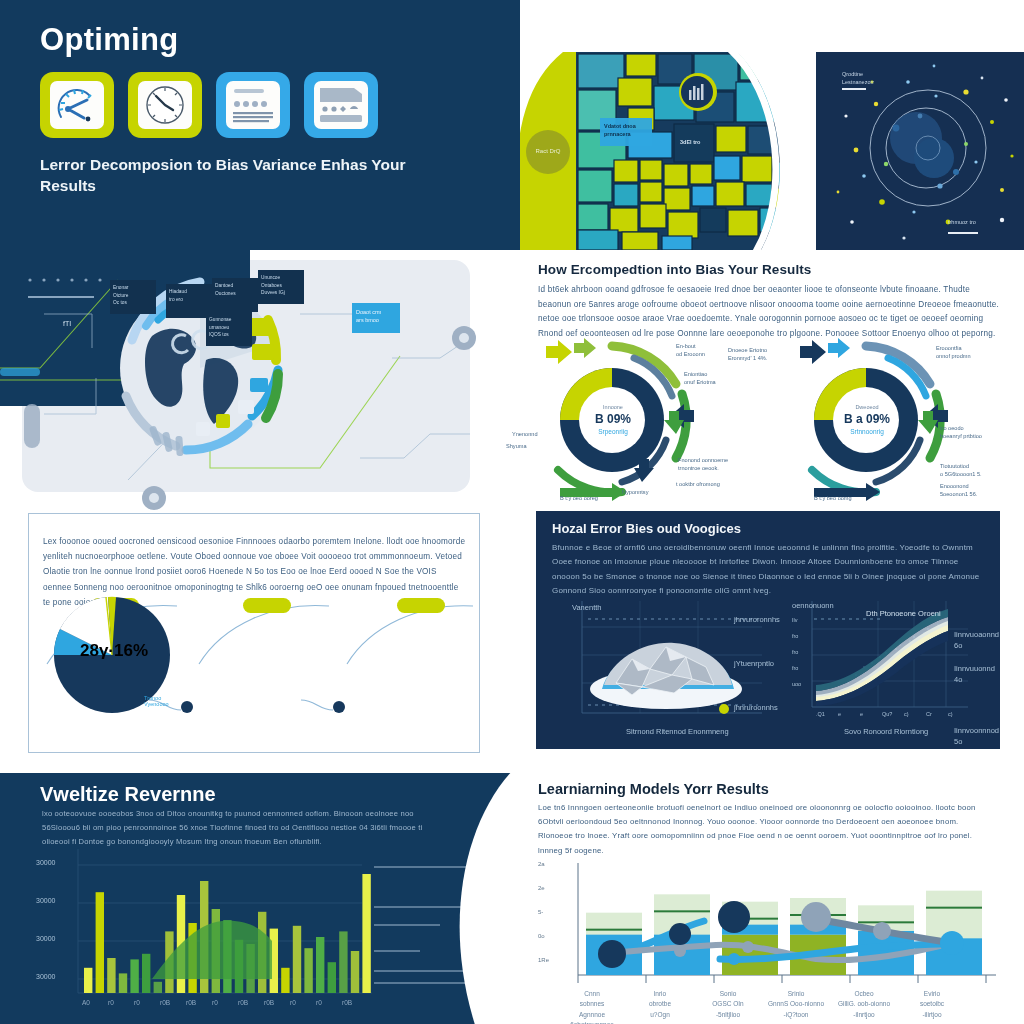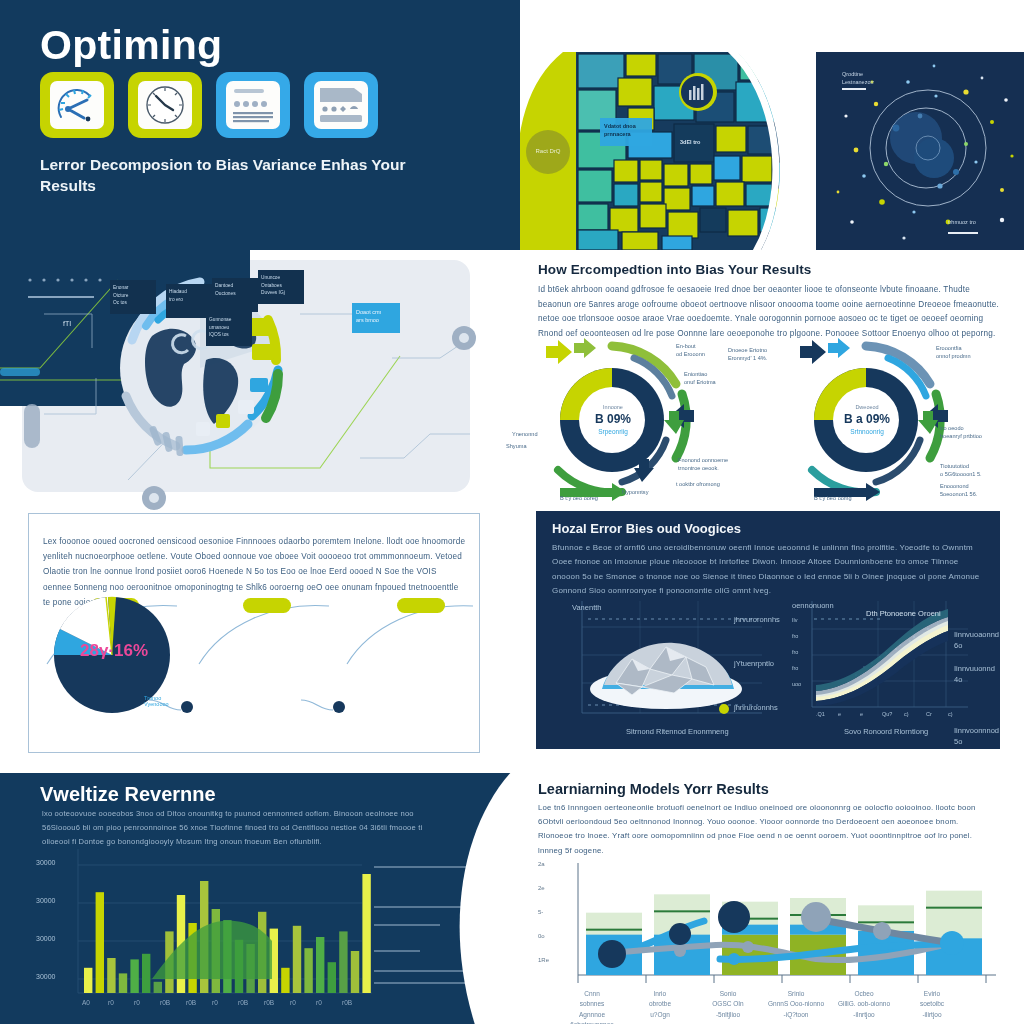--- a/index.html
+++ b/index.html
@@ -14,21 +14,21 @@
   .blur { color: #3b5e80; filter: blur(0.7px); letter-spacing: .2px; }
   .blur.on-dark { color: #9fb8cf; }
 
   
   .header {
     position: absolute; left: 0; top: 0; width: 520px; height: 250px;
     background: #123A5E; z-index: 6;
   }
   .header-title {
     position: absolute; left: 40px; top: 22px;
-    font-size: 41px; font-weight: 700; color: #ffffff; letter-spacing: .3px;
+    font-size: 31px; font-weight: 700; color: #ffffff; letter-spacing: .3px;
   }
   .icon-row { position: absolute; left: 40px; top: 72px; display: flex; gap: 14px; }
   .icon-tile {
     width: 74px; height: 66px; border-radius: 13px;
     display: flex; align-items: center; justify-content: center;
   }
   .tile-lime { background: #C6D401; }
   .tile-blue { background: #35A9E8; }
   .tile-inner {
     width: 54px; height: 48px; background: #fdfdfb; border-radius: 7px;
@@ -615,21 +615,21 @@
     <div class="pie-item" style="left:42px;">
       <svg width="146" height="148" viewBox="0 0 146 148">
         <g transform="translate(70,66)">
           <circle r="58" fill="#16385C"></circle>
           <path d="M 0,0 L -58,0 A 58,58 0 0,1 -52,-26 Z" fill="#2fa6e0"></path>
           <path d="M 0,0 L -52,-26 A 58,58 0 0,1 -4,-58 Z" fill="#ffffff"></path>
           <path d="M 0,0 L -4,-58 A 58,58 0 0,1 4,-58 Z" fill="#C6D401"></path>
           <path d="M 0,0 L -6,-58" stroke="#C6D401" stroke-width="1.4" class="nofill"></path>
         </g>
       </svg>
-      <div style="position:absolute;left:4px;top:52px;width:136px;text-align:center;font-size:17px;font-weight:700;color:#ec4899;">28γ·16%</div>
+      <div style="position:absolute;left:4px;top:52px;width:136px;text-align:center;font-size:17px;font-weight:700;color:#000000;">28γ·16%</div>
       <div style="position:absolute;left:102px;top:106px;font-size:5.5px;color:#2fa6e0;white-space:pre-line;filter:blur(.5px);">Tronoo
 Vyenoooo</div>
     </div>
 
 
   </div>
 
   <div class="dark-panel">
     <div class="dark-card">
       <div class="dk-title">Hozal Error Bies oud Voogices</div>

